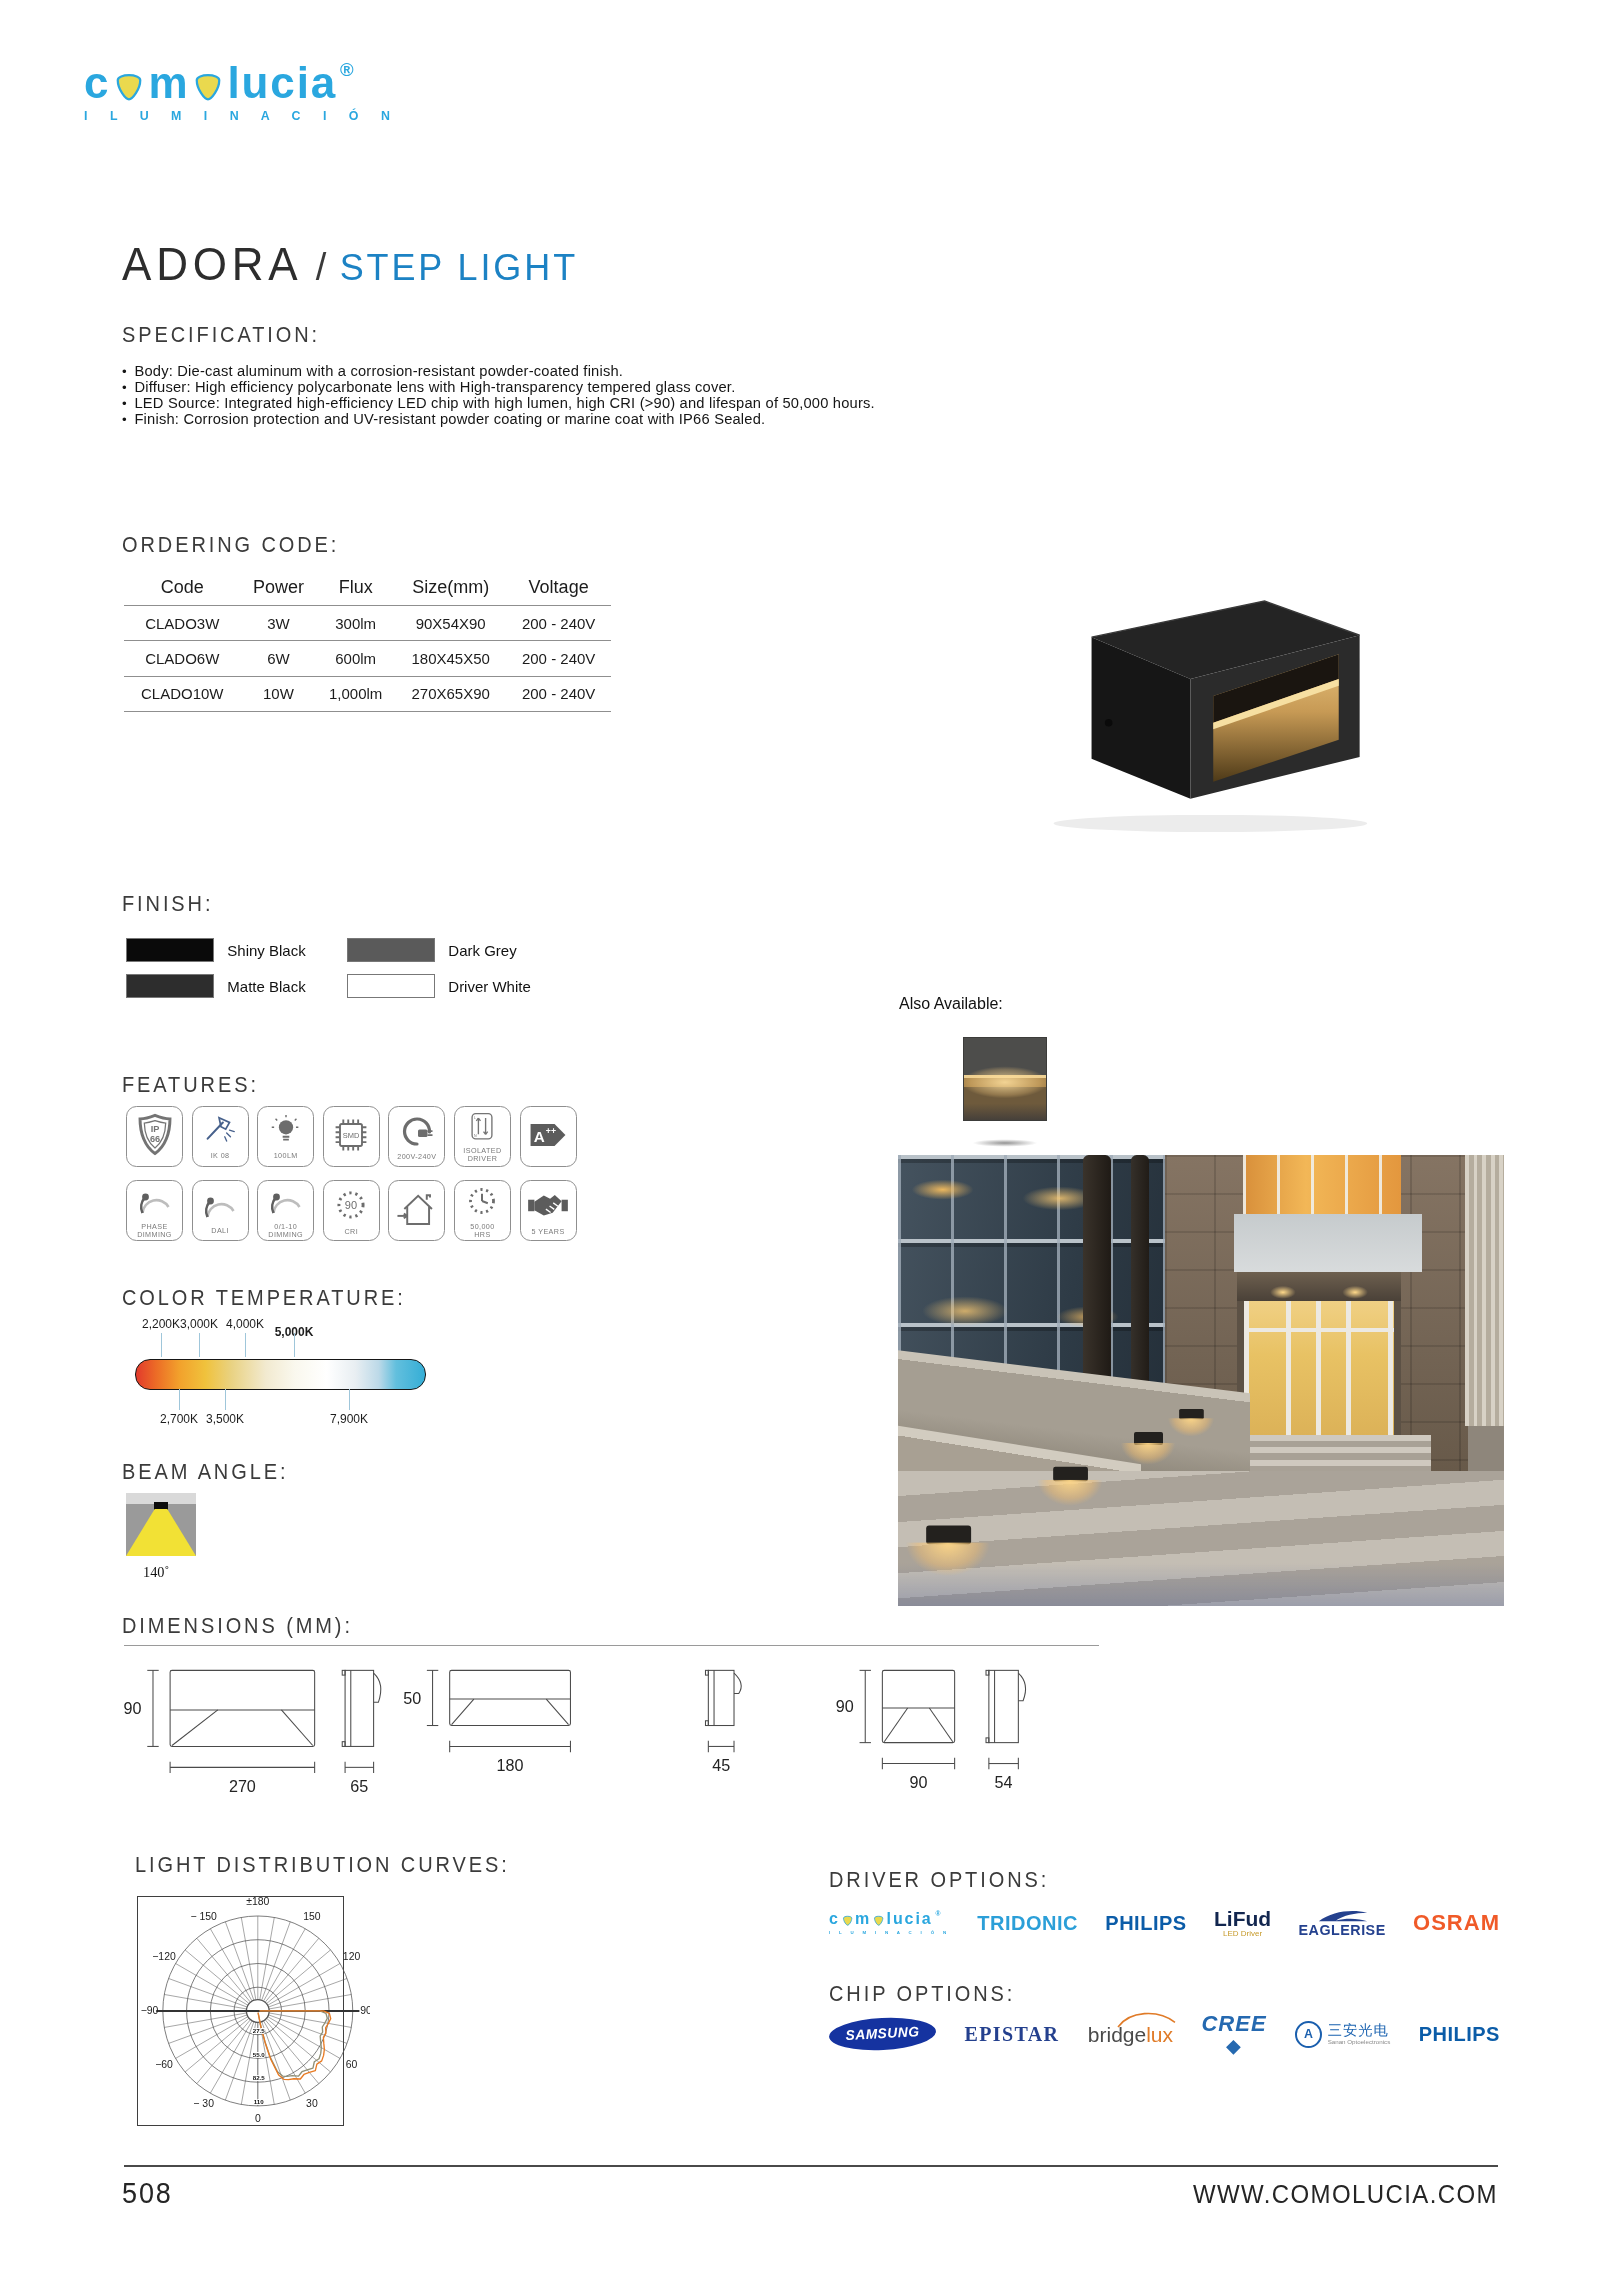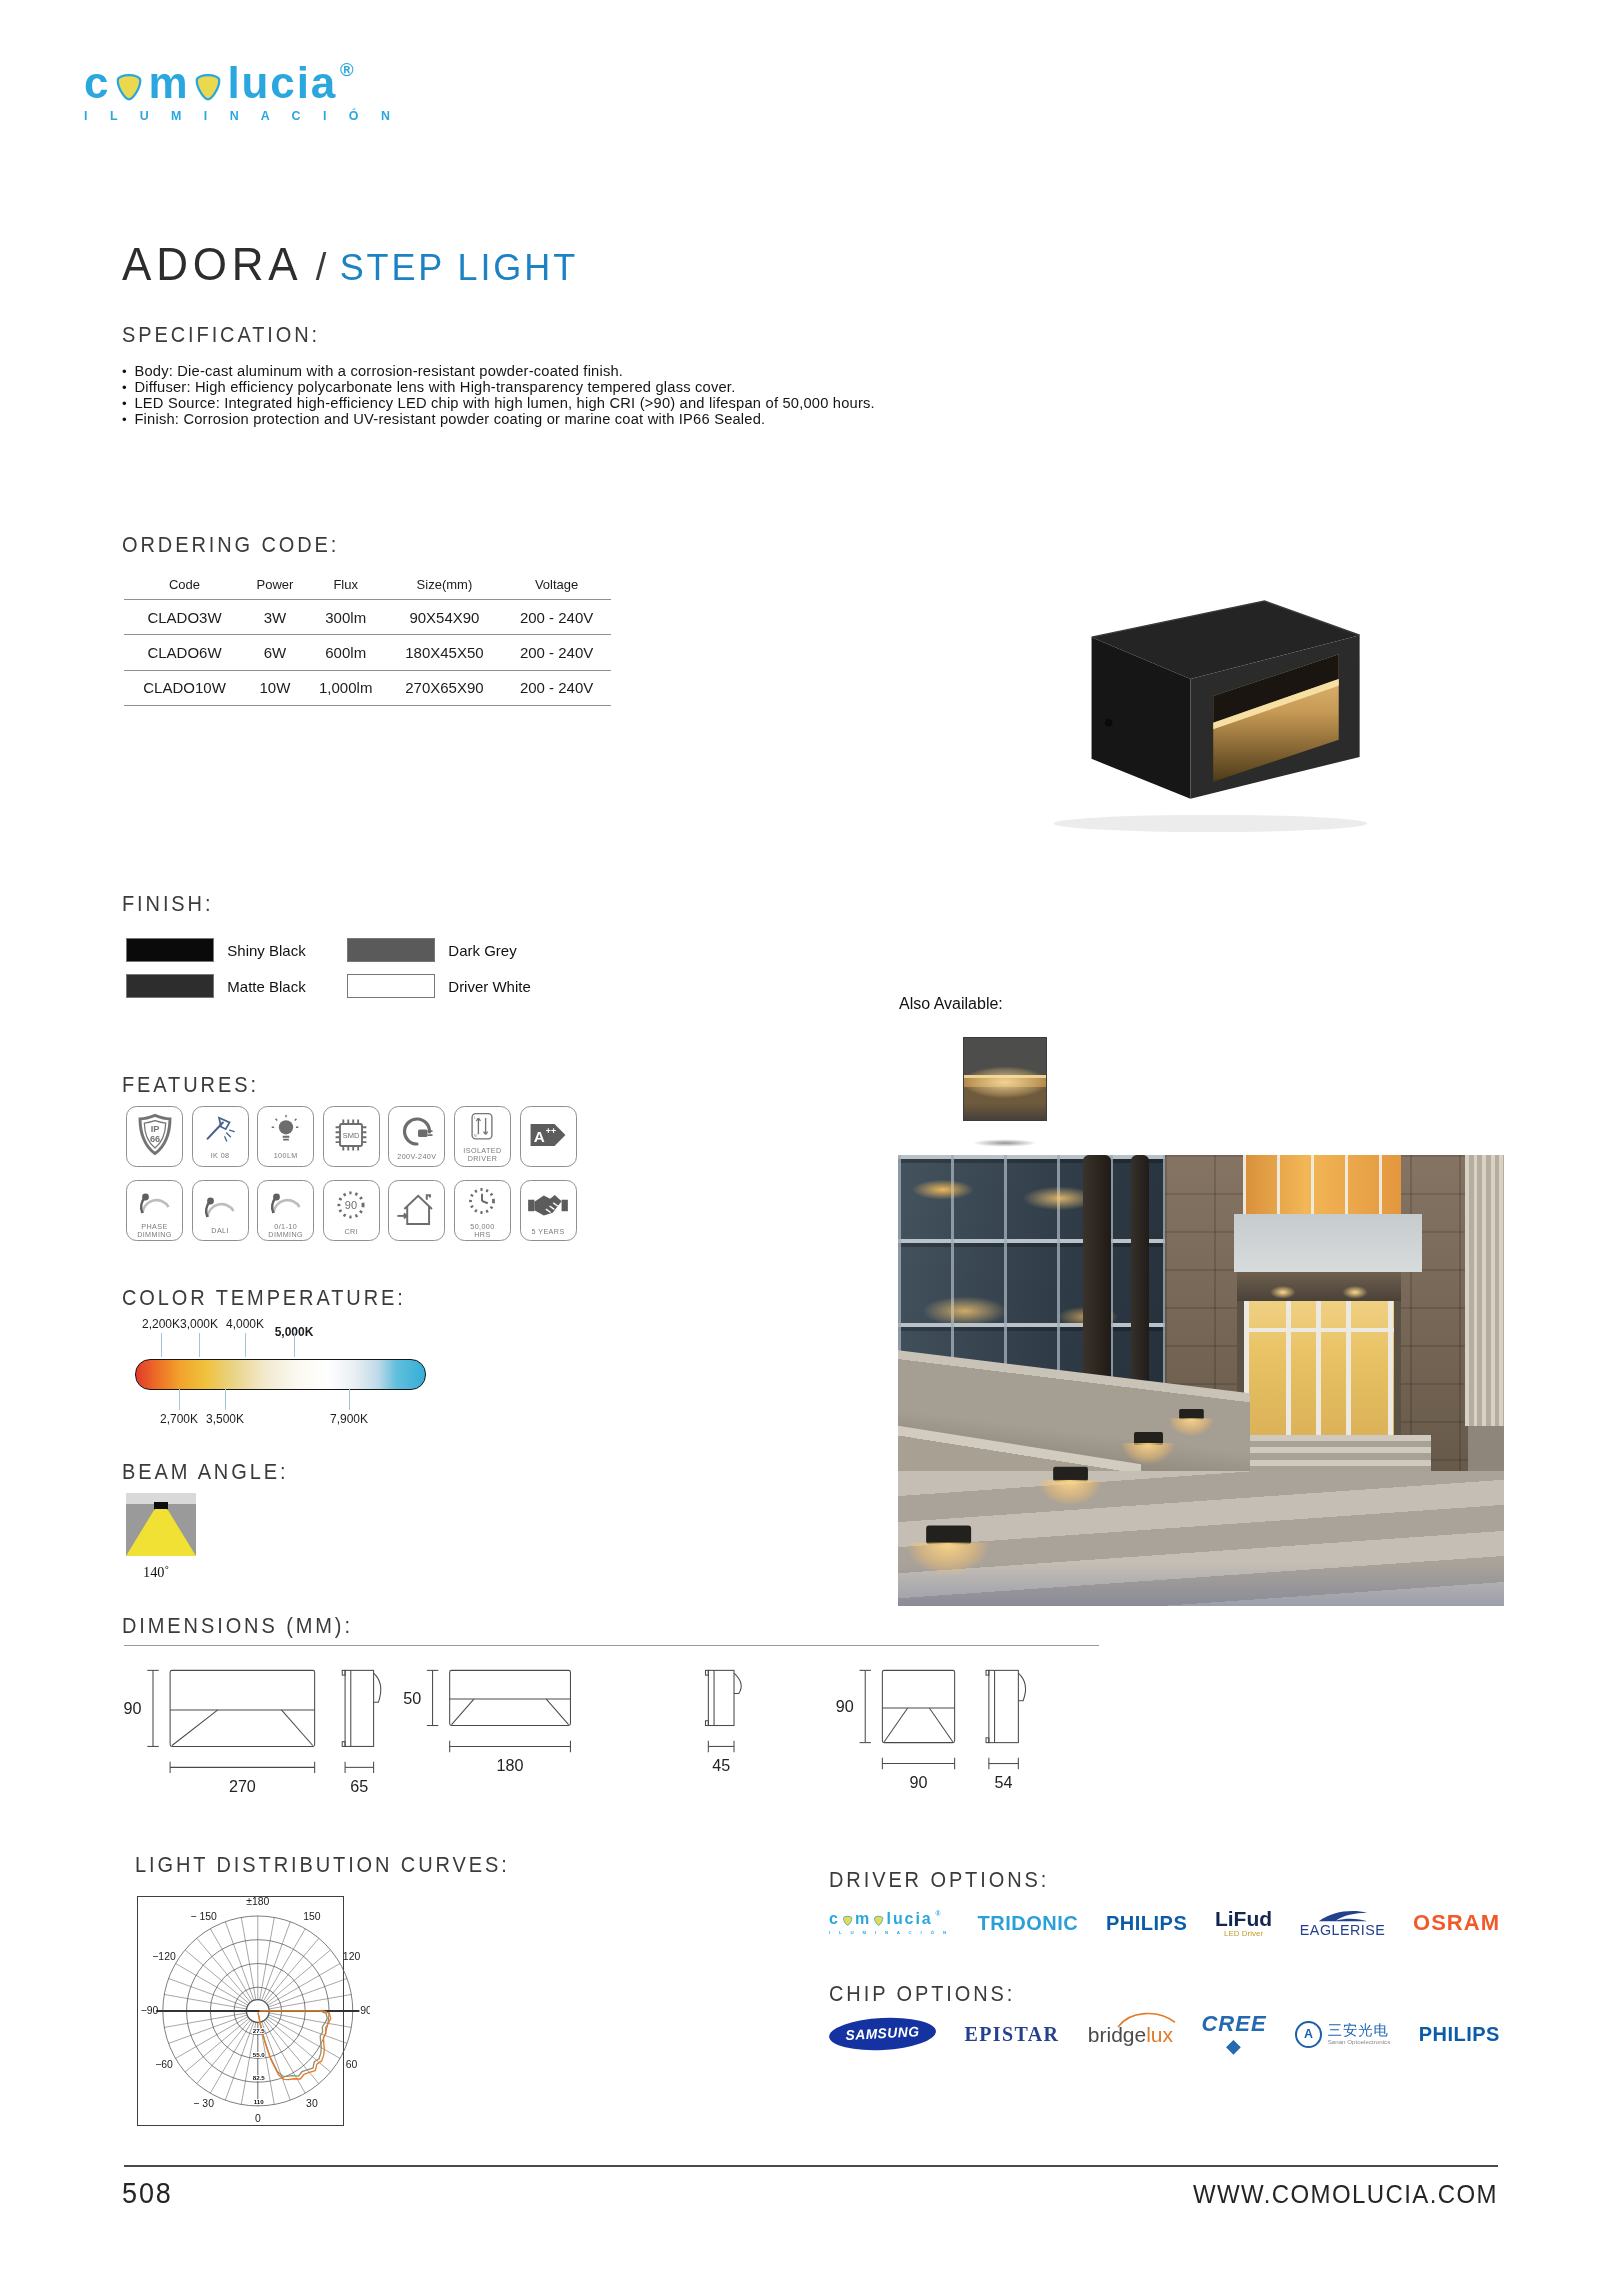--- a/index.html
+++ b/index.html
@@ -18,21 +18,21 @@
   .title-row{display:flex;align-items:baseline;gap:13.3px;white-space:nowrap;}
   .title-name{font-size:44px;letter-spacing:4.8px;color:#2d2d2d;transform:scaleY(1.05);transform-origin:left bottom;}
   .title-sep{font-size:38px;color:#3a3a3a;}
   .title-type{font-size:36px;letter-spacing:2.9px;color:#1c82c4;transform:scaleY(1.05);transform-origin:left bottom;}
   
   .bullets{display:flex;flex-direction:column;gap:0;}
   .bullet{font-size:14.7px;white-space:nowrap;letter-spacing:0.2px;color:#151515;}
   .bullet::before{content:"•";margin-right:7.6px;font-size:13.3px;}
   
   table.order{border-collapse:collapse;}
-  table.order th{font-weight:normal;font-size:13px;padding:7.6px 3.8px;}
+  table.order th{font-weight:normal;font-size:18px;padding:7.6px 3.8px;}
   table.order td{font-size:15px;text-align:center;padding:8.6px 3.8px;}
   table.order tbody tr{border-top:1.3px solid #8f8f8f;}
   table.order tbody tr:last-child{border-bottom:1.3px solid #8f8f8f;}
   
   .finish-grid{display:grid;grid-auto-flow:column;grid-template-rows:repeat(2,36px);grid-template-columns:221px auto;row-gap:0;}
   .finish-item{display:flex;align-items:center;gap:13.3px;}
   .fin-swatch{width:88px;height:24px;border:1px solid #777;box-sizing:border-box;}
   .fin-label{font-size:15px;color:#111;}
   
   .feat-row{display:flex;gap:8.6px;}
@@ -61,21 +61,21 @@
   .pc-axis{stroke:#333;stroke-width:2.2;}
   .pc-lab{font-size:11px;fill:#222;}
   .pc-rlab{font-size:6.5px;fill:#111;font-weight:bold;paint-order:stroke;stroke:#fff;stroke-width:2px;}
   
   .logo-row{display:flex;align-items:center;justify-content:space-between;width:671px;}
   .lg{display:flex;flex-direction:column;align-items:center;line-height:1;}
   .lg-tridonic{color:#2b9fd8;font-weight:bold;font-size:20px;letter-spacing:0.5px;}
   .lg-philips{color:#0b5ca8;font-weight:bold;font-size:20px;letter-spacing:0.5px;}
   .lg-lifud .a{color:#12264f;font-weight:bold;font-size:21px;}
   .lg-lifud .b{color:#c79a2a;font-size:8px;margin-top:1.9px;}
-  .lg-eaglerise .t{color:#24418e;font-weight:normal;font-size:14.3px;letter-spacing:0.5px;}
+  .lg-eaglerise .t{color:#24418e;font-weight:bold;font-size:14.3px;letter-spacing:0.5px;}
   .lg-osram{color:#f05a28;font-weight:bold;font-size:22px;letter-spacing:1px;}
   .lg-samsung{width:107px;height:32px;background:#1533a0;border-radius:50%;display:flex;align-items:center;
       justify-content:center;color:#fff;font-weight:bold;font-style:italic;font-size:13.8px;letter-spacing:0.5px;
       transform:rotate(-3deg);}
   .lg-epistar{color:#24408e;font-weight:600;font-size:20px;letter-spacing:1.4px;font-family:"Liberation Serif",serif;}
   .lg-bridgelux{position:relative;font-size:21px;}
   .lg-bridgelux .g1{color:#4a4a4a;} .lg-bridgelux .g2{color:#e07b28;}
   .lg-bridgelux svg{position:absolute;right:-3.8px;top:-15px;}
   .lg-cree{color:#2569b0;font-weight:bold;font-style:italic;font-size:22px;letter-spacing:1px;display:flex;align-items:center;gap:1.9px;}
   .lg-cree .cree-d{font-style:normal;font-size:18px;}

